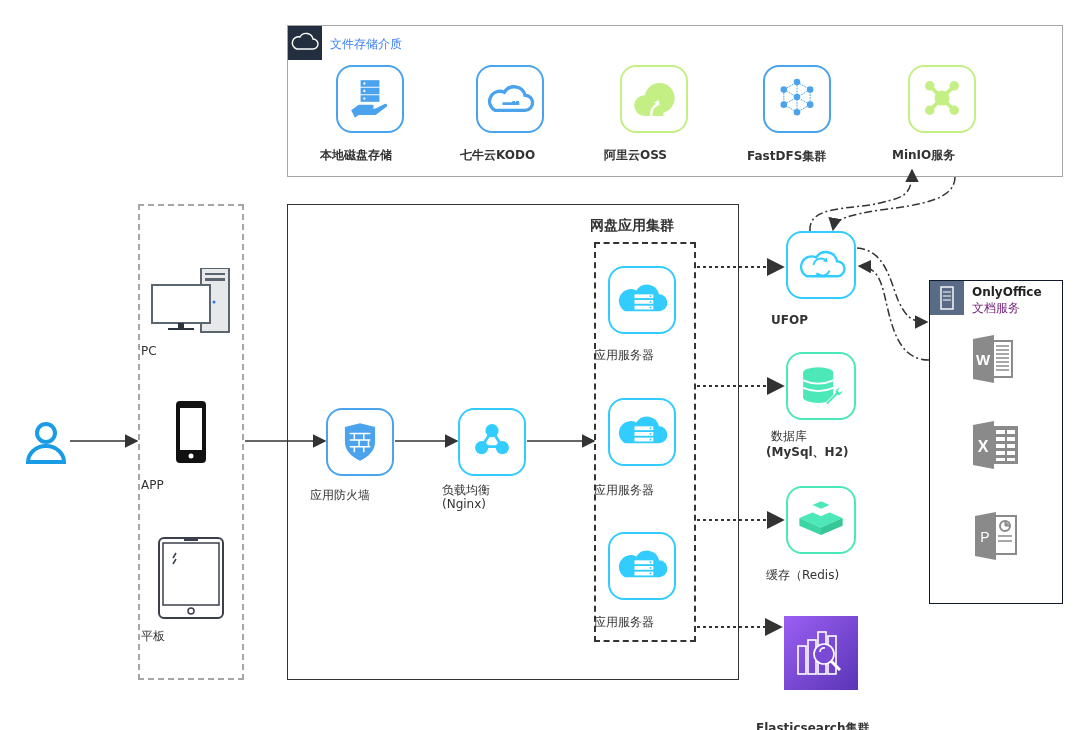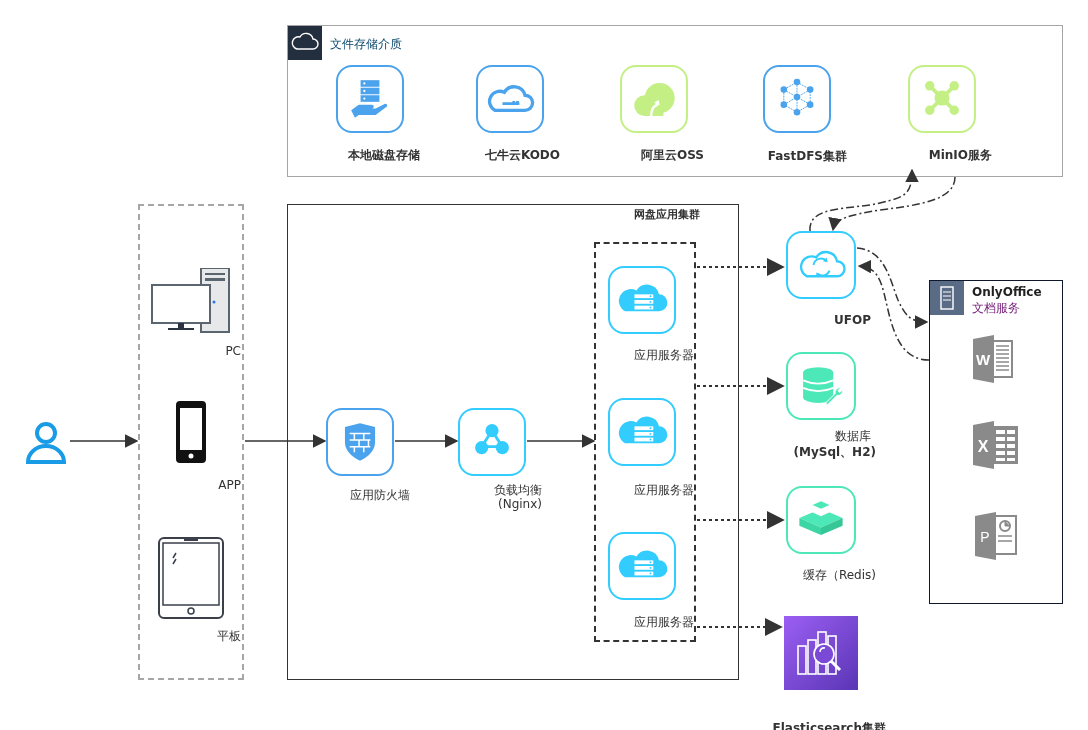--- a/index.html
+++ b/index.html
@@ -1,35 +1,35 @@
 <!DOCTYPE html>
 <html><head>
 <meta charset="utf-8">
 <style>
   html, body { margin:0; padding:0; background:#ffffff; }
   body { width:1088px; height:730px; position:relative; overflow:hidden;
          font-family:"DejaVu Sans","Liberation Sans",sans-serif; color:#333; }
   .abs { position:absolute; }
-  .lbl { position:absolute; font-size:12px; text-align:right; color:#333; white-space:nowrap; }
+  .lbl { position:absolute; font-size:12px; text-align:left; color:#333; white-space:nowrap; }
   .bold { font-weight:bold; }
   .tile { position:absolute; width:68px; height:68px; border-radius:16px; background:#fff; box-sizing:border-box; }
   .tile svg { position:absolute; left:0; top:0; width:100%; height:100%; }
   .box { position:absolute; box-sizing:border-box; }
   svg.overlay { position:absolute; left:0; top:0; pointer-events:none; }
 </style>
 </head>
 <body>
 
 <div class="box" style="left:287px;top:25px;width:776px;height:152px;border:1px solid #a6a6a6;">
   <div class="abs" style="left:0;top:0;width:34px;height:34px;background:#232f3e;">
     <svg viewBox="0 0 34 34" width="34" height="34">
       <path d="M9 23 h16 a5 5 0 0 0 0-10 a7 7 0 0 0-13-2 a5 5 0 0 0-3 12 z" fill="none" stroke="#fff" stroke-width="1.4"></path>
     </svg>
   </div>
-  <div class="abs" style="left:42px;top:10px;font-size:12px;color:#0c4a6e;">文件存储介质</div>
+  <div class="abs" style="left:42px;top:10px;font-size:12px;color:#3b82f6;">文件存储介质</div>
 </div>
 
 <div class="tile" style="left:336px;top:65px;border:2px solid #4aa3ec;">
   <svg viewBox="0 0 68 68">
     <rect x="24" y="14" width="20" height="7" fill="#4aa3ec"></rect>
     <rect x="24" y="22" width="20" height="7" fill="#4aa3ec"></rect>
     <rect x="24" y="30" width="20" height="7" fill="#4aa3ec"></rect>
     <circle cx="28" cy="17.5" r="1.2" fill="#fff"></circle>
       <circle cx="28" cy="25.5" r="1.2" fill="#fff"></circle>
       <circle cx="28" cy="33.5" r="1.2" fill="#fff"></circle>
@@ -150,21 +150,21 @@
   <svg viewBox="0 0 68 68">
     <path d="M34 22 L23 39 H45 Z" fill="none" stroke="#33ccff" stroke-width="3"></path>
     <circle cx="34" cy="22" r="7" fill="#33ccff"></circle>
     <circle cx="23" cy="40" r="7" fill="#33ccff"></circle>
     <circle cx="45" cy="40" r="7" fill="#33ccff"></circle>
   </svg>
 </div>
 <div class="lbl" style="left:442px;top:482px;width:100px;">负载均衡</div>
 <div class="lbl" style="left:442px;top:497px;width:100px;">(Nginx)</div>
 
-<div class="lbl bold" style="left:590px;top:207px;width:110px;font-size:11px;">网盘应用集群</div>
+<div class="lbl bold" style="left:590px;top:217px;width:110px;font-size:14px;">网盘应用集群</div>
 <div class="box" style="left:594px;top:242px;width:102px;height:400px;border:2px dashed #333;"></div>
 
 <div class="tile" style="left:608px;top:266px;border:2px solid #33ccff;">
   <svg viewBox="0 0 68 68">
     <path d="M16 46 h36 a9 9 0 0 0 0-18 a13 13 0 0 0-24-4 a10 10 0 0 0-12 22 z" fill="#33ccff"></path>
     <g fill="#fff">
         <rect x="26" y="28" width="20" height="4"></rect>
         <rect x="26" y="34" width="20" height="4"></rect>
         <rect x="26" y="40" width="20" height="4"></rect>
       </g>

